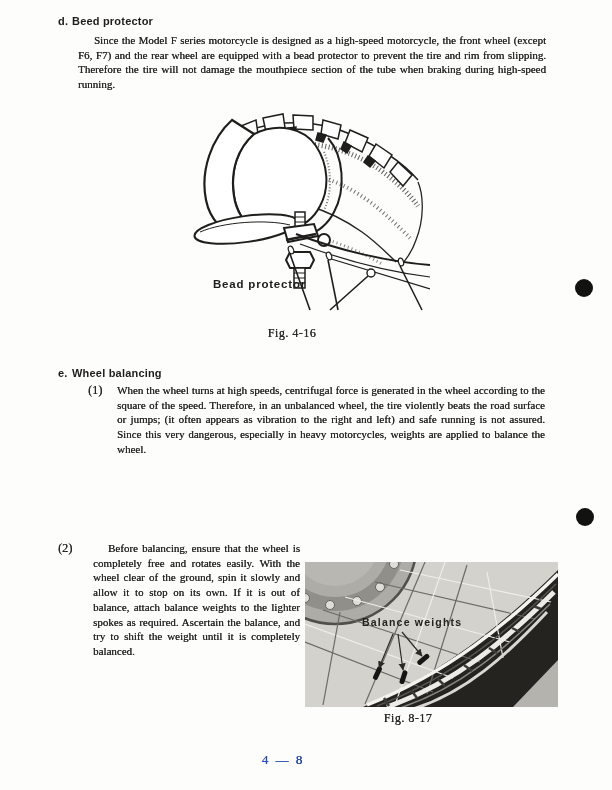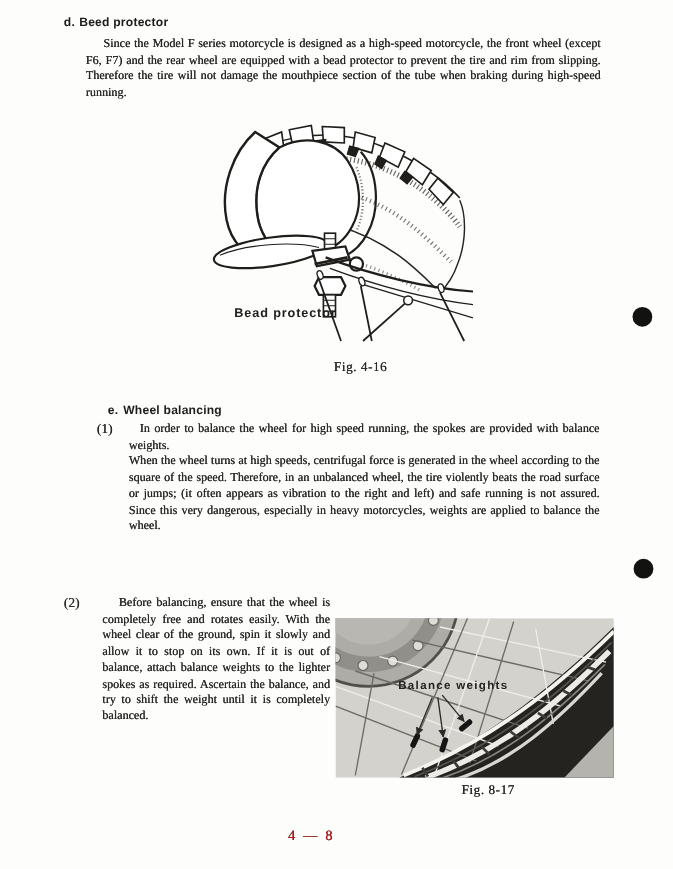--- a/index.html
+++ b/index.html
@@ -18,28 +18,28 @@
     font-size:11px;line-height:14.7px;text-align:justify;
     color:#2a2926;text-shadow:.2px 0 0 #2a2926;
   }
   .indent1{text-indent:16px;}
   .indent2{text-indent:10px;}
   .indent3{text-indent:15px;}
   .num{
     font-size:12.3px;color:#2a2926;text-shadow:.2px 0 0 #2a2926;white-space:nowrap;
   }
   .caption{
-    font-size:12px;color:#2a2926;text-align:right;letter-spacing:.5px;
+    font-size:12px;color:#2a2926;text-align:center;letter-spacing:.5px;
     text-shadow:.2px 0 0 #2a2926;white-space:nowrap;
   }
   .dot{
     width:18px;height:18px;border-radius:50%;background:#121210;
   }
   .pagenum{
-    font-size:13px;color:#b91c1c;text-align:center;letter-spacing:2px;
+    font-size:13px;color:#1d4ed8;text-align:center;letter-spacing:2px;
     text-shadow:.2px 0 0 #2a2926;
   }
   svg text.fig-label{
     font-family:"Liberation Sans",sans-serif;font-weight:700;
     fill:#1d1d1b;
   }
   svg text.photo-label{
     font-family:"Liberation Sans",sans-serif;font-weight:600;
     fill:#23231f;
   }
@@ -115,27 +115,26 @@
       <line x1="152" y1="198" x2="190" y2="164" stroke-width="1.6"></line>
       <circle cx="193" cy="161" r="4" stroke-width="1.4"></circle>
     </g>
     <text class="fig-label" x="35" y="176" font-size="11.5" letter-spacing="0.8">Bead protector</text>
   </svg>
   <div class="abs caption" style="left:232px;top:326px;width:120px;">Fig. 4-16</div>
 
   <div class="abs dot" style="left:575px;top:279px;"></div>
   <div class="abs dot" style="left:576px;top:508px;"></div>
 
-  <div class="abs heading" style="left:58px;top:367px;margin-left:40px;">
+  <div class="abs heading" style="left:58px;top:367px;">
     <span class="hlabel">e.</span><span>Wheel balancing</span>
   </div>
 
   <div class="abs num" style="left:88px;top:383px;">(1)</div>
   <div class="abs" style="left:117px;top:383px;width:428px;">
-    <div class="body-text indent2">In order to balance the wheel for high speed running, the spokes are provided with balance weights.</div>
     <div class="body-text">When the wheel turns at high speeds, centrifugal force is generated in the wheel according to the square of the speed. Therefore, in an unbalanced wheel, the tire violently beats the road surface or jumps; (it often appears as vibration to the right and left) and safe running is not assured. Since this very dangerous, especially in heavy motorcycles, weights are applied to balance the wheel.</div>
   </div>
 
   <div class="abs num" style="left:58px;top:541px;">(2)</div>
   <div class="abs body-text indent3" style="left:93px;top:541px;width:207px;">Before balancing, ensure that the wheel is completely free and rotates easily.  With the wheel clear of the ground, spin it slowly and allow it to stop on its own. If it is out of balance, attach balance weights to the lighter spokes as required. Ascertain the balance, and try to shift the weight until it is completely balanced.</div>
 
   <svg class="abs" style="left:305px;top:562px;" width="253" height="145" viewBox="0 0 253 145">
     <defs>
       <marker id="ah" markerWidth="7" markerHeight="7" refX="5.5" refY="3" orient="auto">
         <path d="M0,0 L6,3 L0,6 Z" fill="#2a2a26"></path>

